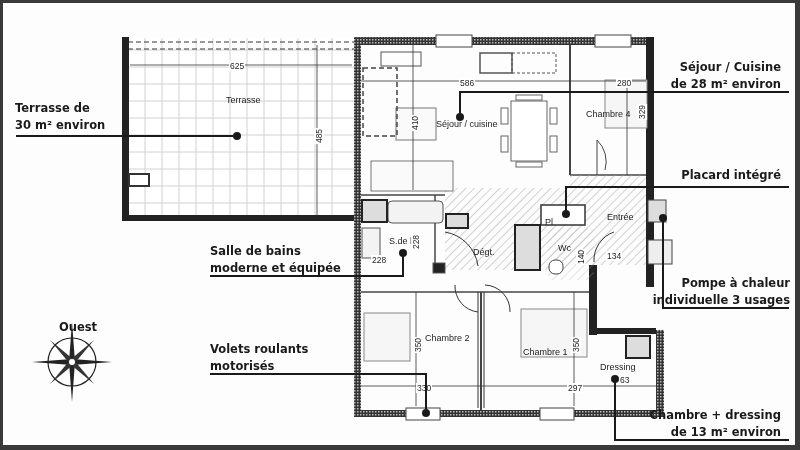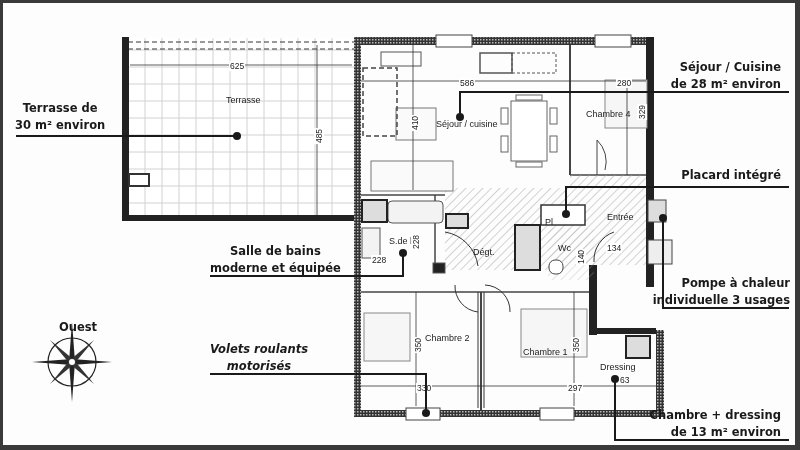--- a/index.html
+++ b/index.html
@@ -1,18 +1,18 @@
 <!DOCTYPE html>
 <html><head>
 <meta charset="utf-8">
 <style>
   html,body{margin:0;padding:0;}
   body{width:800px;height:450px;overflow:hidden;background:#3a3a3a;font-family:"Liberation Sans",sans-serif;}
   #frame{position:absolute;left:3px;top:3px;width:792px;height:442px;background:#fdfdfd;overflow:hidden;}
-  .callout{position:absolute;font-family:"DejaVu Sans",sans-serif;font-weight:bold;font-size:11.5px;line-height:17px;color:#1a1a1a;white-space:nowrap;text-align:center;}
+  .callout{position:absolute;font-family:"DejaVu Sans",sans-serif;font-weight:bold;font-size:11.5px;line-height:17px;color:#1a1a1a;white-space:nowrap;}
   .callout.right{text-align:right;}
   .line{position:absolute;background:#1a1a1a;}
   .dot{position:absolute;width:8px;height:8px;border-radius:50%;background:#1a1a1a;}
   .plan-label{position:absolute;font-size:9px;color:#222;white-space:nowrap;font-family:"Liberation Sans",sans-serif;}
   .dim{position:absolute;font-size:8.5px;color:#222;background:#fff;padding:0 1px;font-family:"Liberation Sans",sans-serif;}
   .dim.v{transform:rotate(-90deg);transform-origin:center;}
   svg{position:absolute;left:0;top:0;}
 </style>
 </head>
 <body>
@@ -188,21 +188,21 @@
 <span class="plan-label" style="left:597px;top:359px;">Dressing</span>
 
 <span class="dim" style="left:226px;top:58px;">625</span>
 <span class="dim v" style="left:308px;top:128px;">485</span>
 <span class="dim" style="left:456px;top:75px;">586</span>
 <span class="dim v" style="left:404px;top:115px;">410</span>
 <span class="dim" style="left:613px;top:75px;">280</span>
 <span class="dim v" style="left:631px;top:104px;">329</span>
 <span class="dim v" style="left:405px;top:234px;">228</span>
 <span class="dim" style="left:368px;top:252px;">228</span>
-<span class="dim" style="left:567px;top:240px;margin-left:36px;">134</span>
+<span class="dim" style="left:567px;top:248px;margin-left:36px;">134</span>
 <span class="dim v" style="left:570px;top:249px;">140</span>
 <span class="dim" style="left:413px;top:380px;">330</span>
 <span class="dim v" style="left:407px;top:337px;">350</span>
 <span class="dim" style="left:528px;top:380px;margin-left:36px;">297</span>
 <span class="dim v" style="left:565px;top:337px;">350</span>
 <span class="dim" style="left:616px;top:372px;">63</span>
 
 <div>
   <div class="callout" style="left:12px;top:97px;">
     <div>Terrasse de</div>
@@ -245,21 +245,21 @@
   <div class="callout right" style="right:5px;top:272px;">
     <div>Pompe à chaleur</div>
     <div>individuelle 3 usages</div>
   </div>
   <div class="line" style="left:659px;top:304px;width:127px;height:2px;"></div>
   <div class="line" style="left:659px;top:215px;width:2px;height:91px;"></div>
   <div class="dot" style="left:656px;top:211px;"></div>
 </div>
 
 <div>
-  <div class="callout" style="left:207px;top:338px;font-style:italic;">
+  <div class="callout" style="left:207px;top:338px;">
     <div>Volets roulants</div>
     <div>motorisés</div>
   </div>
   <div class="line" style="left:207px;top:370px;width:217px;height:2px;"></div>
   <div class="line" style="left:422px;top:370px;width:2px;height:38px;"></div>
   <div class="dot" style="left:419px;top:406px;"></div>
 </div>
 
 <div>
   <div class="callout right" style="right:14px;top:404px;">

